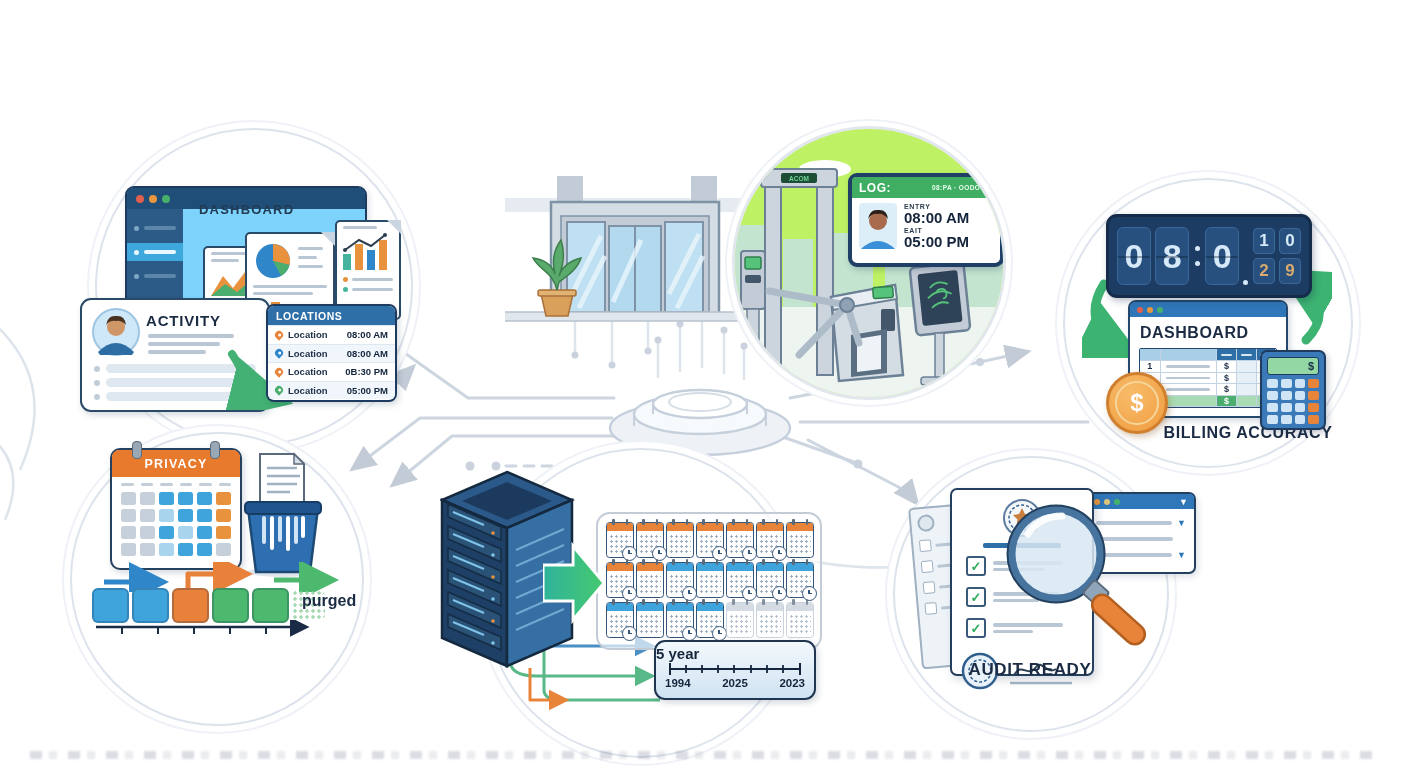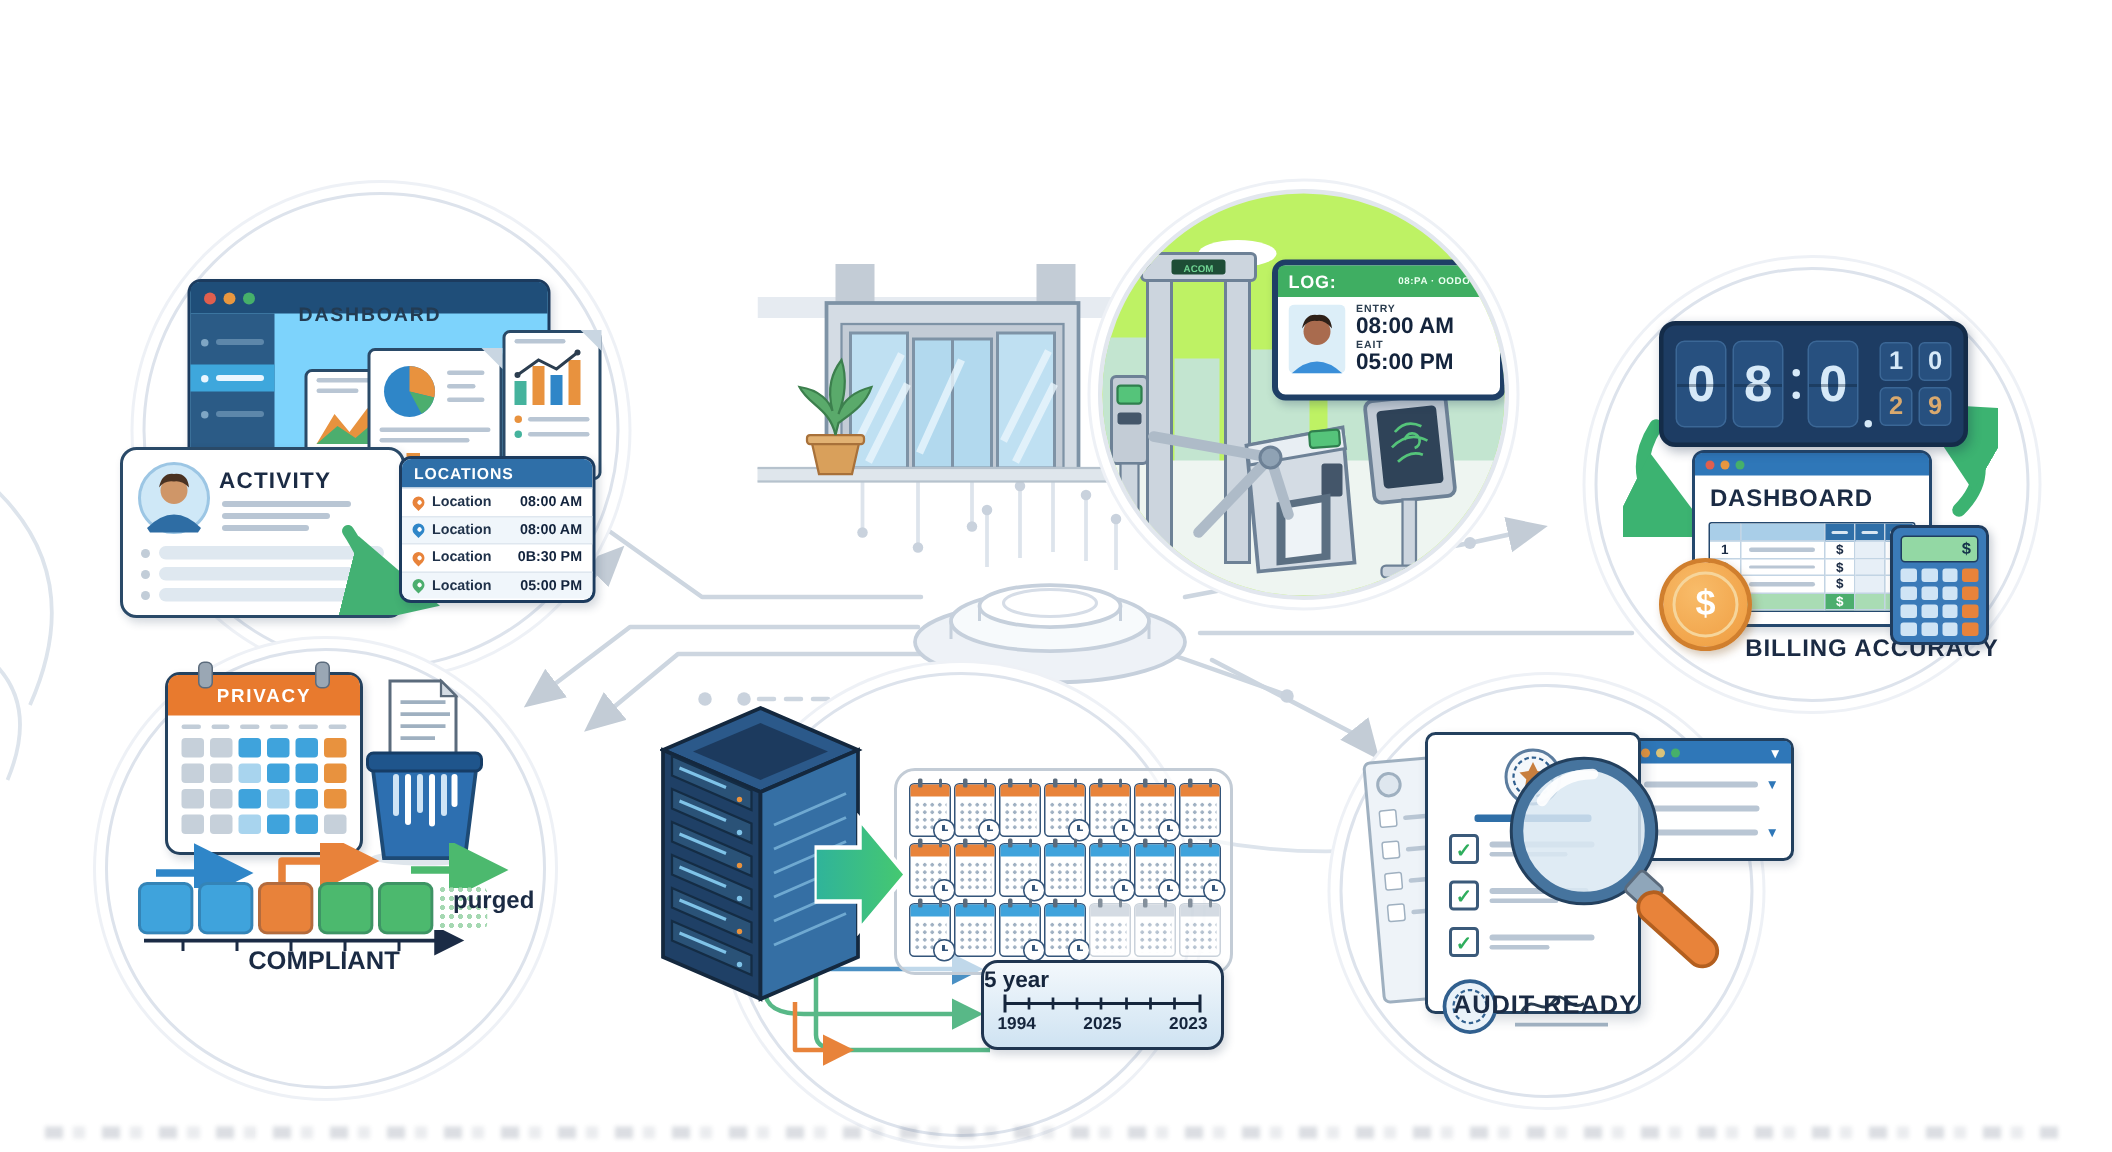--- a/index.html
+++ b/index.html
@@ -681,21 +681,20 @@
   <g stroke="#1b2b45" stroke-width="2">
     <line x1="30" y1="7" x2="30" y2="14"></line>
       <line x1="66" y1="7" x2="66" y2="14"></line>
     <line x1="102" y1="7" x2="102" y2="14"></line>
       <line x1="138" y1="7" x2="138" y2="14"></line>
     <line x1="174" y1="7" x2="174" y2="14"></line>
   </g>
 </svg>
 
 <div class="abs pv-cap">
-  <div>COMPLIANT</div>
 </div>
 
 <svg class="abs" style="left:440px;top:470px;z-index:3;" width="135" height="228" viewBox="0 0 135 228">
   <path d="M67,2 L132,30 L67,58 L2,30 Z" fill="#2b598a" stroke="#14283e" stroke-width="2.5"></path>
   <path d="M67,12 L112,31 L67,50 L22,31 Z" fill="#1c3a5e"></path>
   <path d="M2,30 L67,58 L67,196 L2,168 Z" fill="#1f4066" stroke="#14283e" stroke-width="2.5"></path>
   <path d="M67,58 L132,30 L132,168 L67,196 Z" fill="#356fa4" stroke="#14283e" stroke-width="2.5"></path>
   <g>
     <path d="M8,34 L61,57 L61,70 L8,47 Z M8,56 L61,79 L61,92 L8,69 Z M8,78 L61,101 L61,114 L8,91 Z M8,100 L61,123 L61,136 L8,113 Z M8,122 L61,145 L61,158 L8,135 Z M8,144 L61,167 L61,180 L8,157 Z" fill="#2a5277" stroke="#142c44" stroke-width="1.5"></path>
     <g stroke="#7fc3e8" stroke-width="2">

